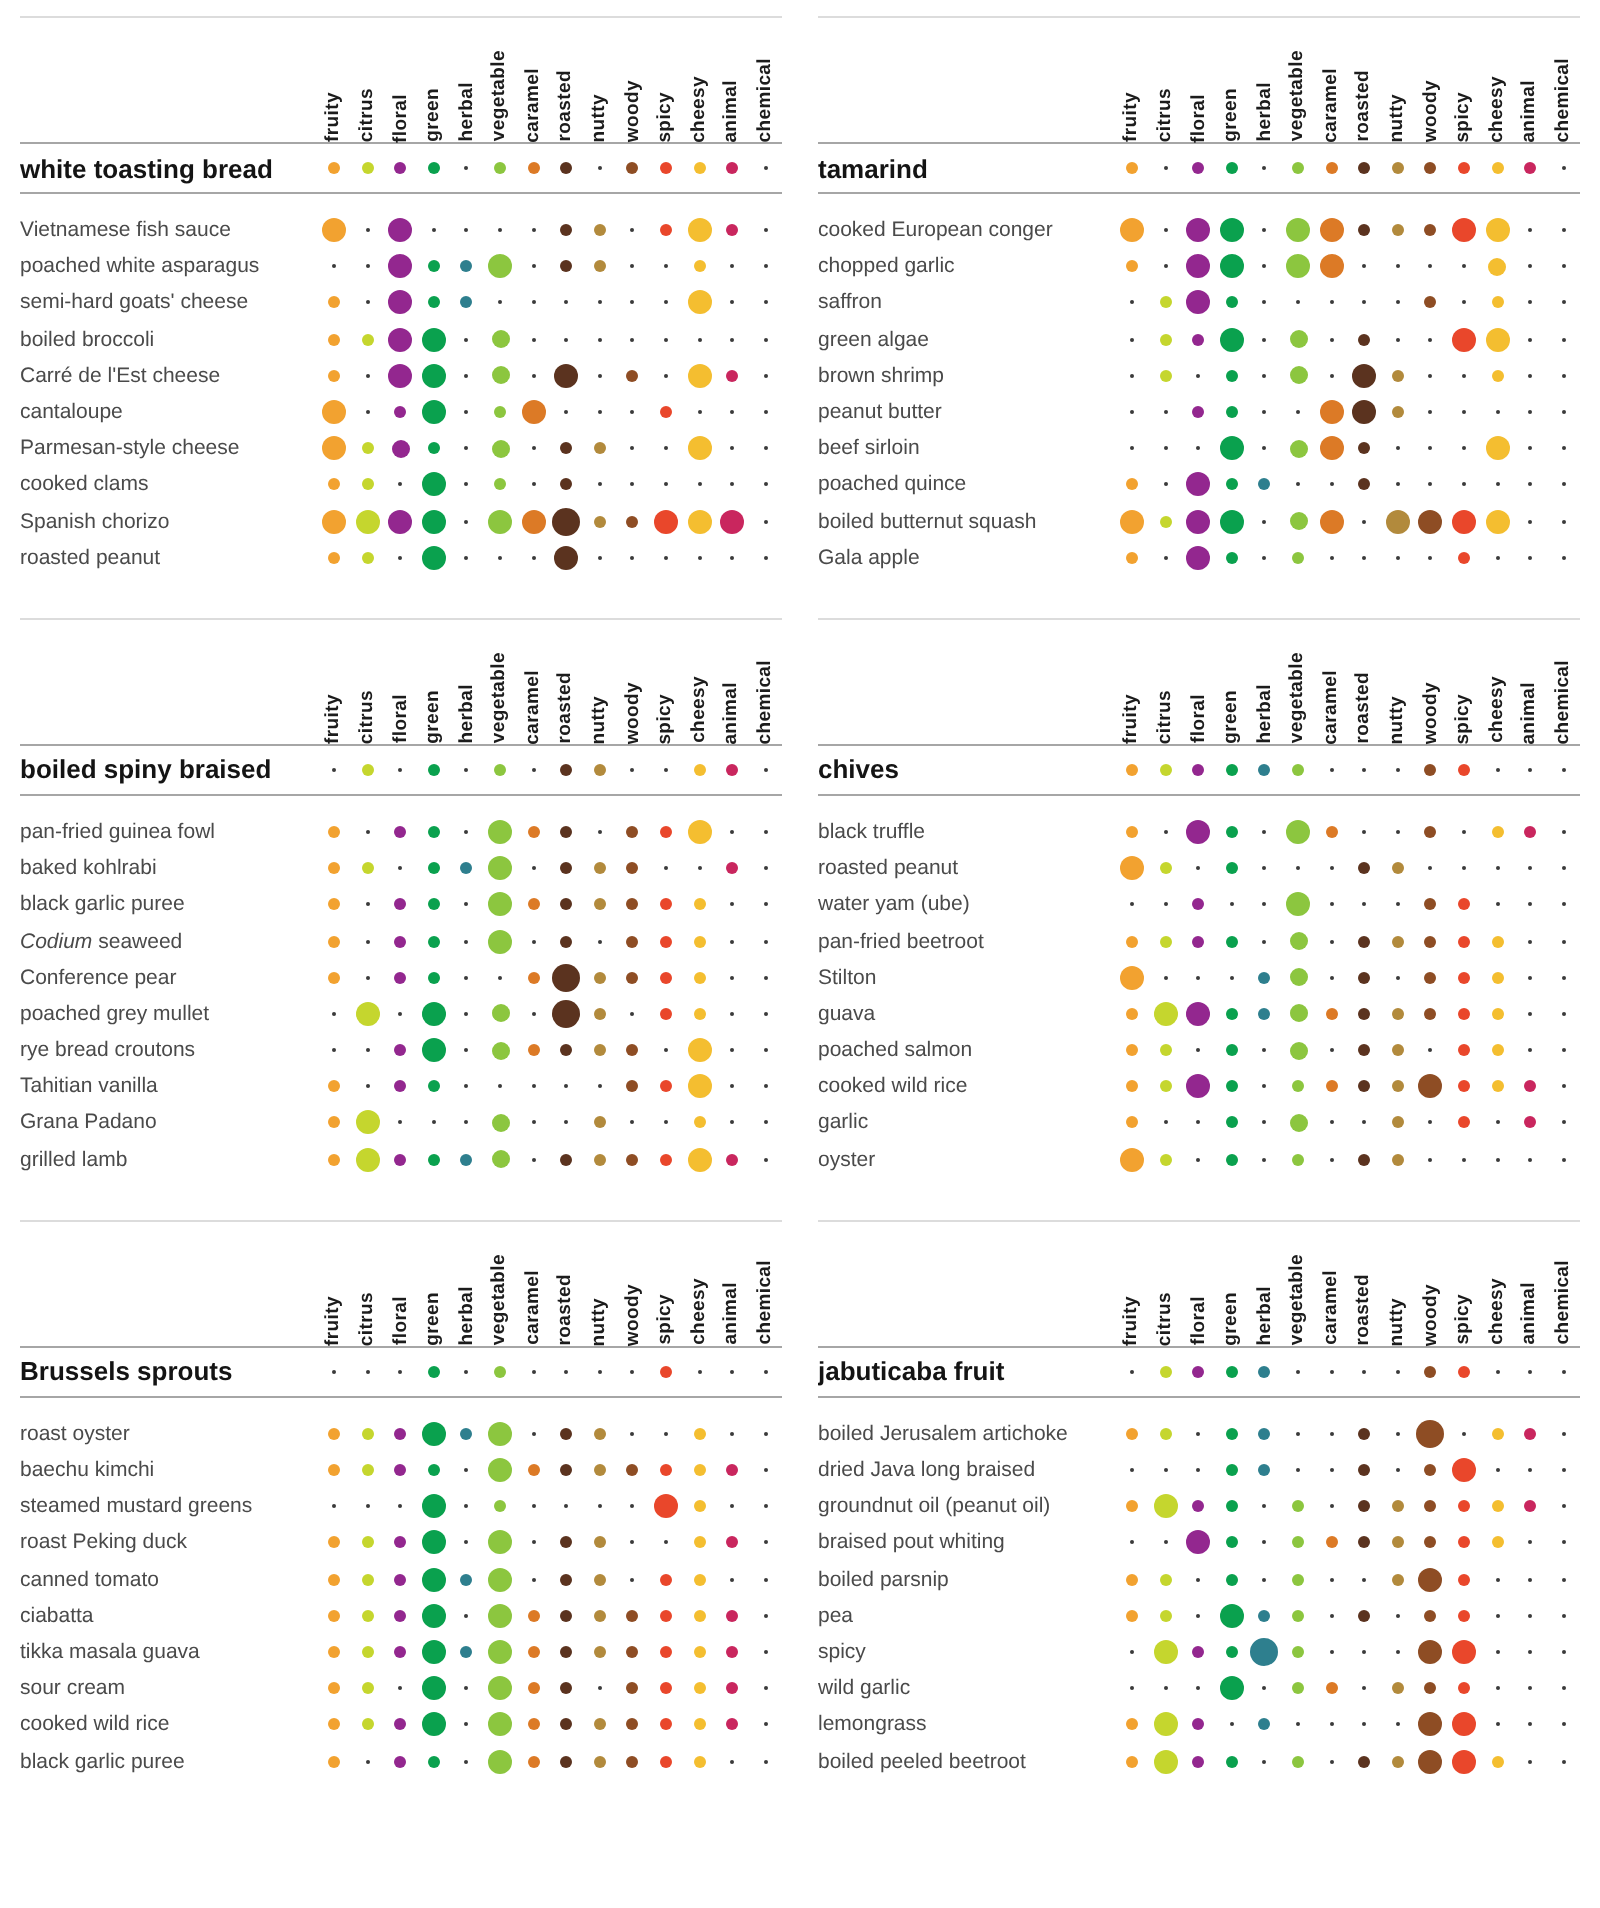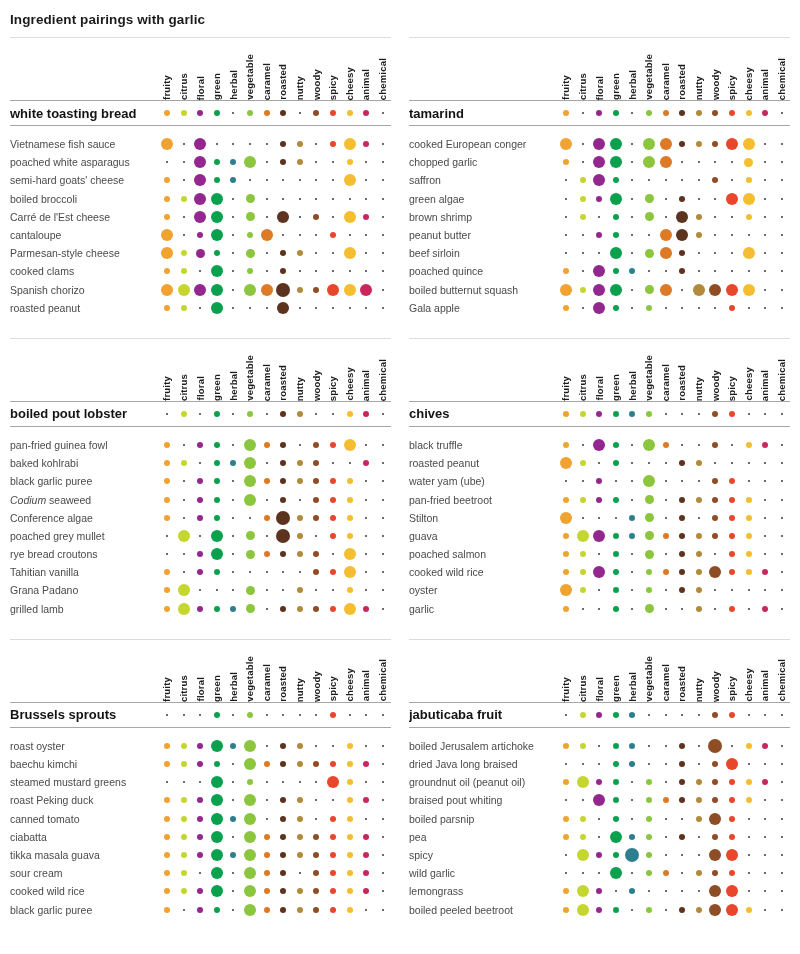--- a/index.html
+++ b/index.html
@@ -41,21 +41,20 @@
     width:149px;font-size:10.5px;color:#4a4a4a;
     white-space:nowrap;overflow:hidden;
   }
   .cell{align-items:center;}
   .dot{border-radius:50%;display:block;flex:none;}
 </style>
 </head>
 <body>
 
 <div class="page">
-  <div class="title">Ingredient pairings with garlic</div>
   <div class="grid" id="panels">
       <section class="panel">
         <div class="colheads">
           <span class="spacer"></span>
           <span class="cell">
             <span class="colhead-label">fruity</span>
           </span>
           <span class="cell">
             <span class="colhead-label">citrus</span>
           </span>
@@ -1178,21 +1177,21 @@
             <span class="colhead-label">cheesy</span>
           </span>
           <span class="cell">
             <span class="colhead-label">animal</span>
           </span>
           <span class="cell">
             <span class="colhead-label">chemical</span>
           </span>
         </div>
         <div class="headrow">
-          <span class="name">boiled pout lobster</span>
+          <span class="name">boiled spiny braised</span>
           <span class="cell">
             <span class="dot" style="width: 2px; height: 2px; background: rgb(58, 58, 58);"></span>
           </span>
           <span class="cell">
             <span class="dot" style="width: 6px; height: 6px; background: rgb(197, 214, 46);"></span>
           </span>
           <span class="cell">
             <span class="dot" style="width: 2px; height: 2px; background: rgb(58, 58, 58);"></span>
           </span>
           <span class="cell">
@@ -1404,21 +1403,21 @@
               <span class="dot" style="width: 6px; height: 6px; background: rgb(244, 190, 48);"></span>
             </span>
             <span class="cell">
               <span class="dot" style="width: 2px; height: 2px; background: rgb(58, 58, 58);"></span>
             </span>
             <span class="cell">
               <span class="dot" style="width: 2px; height: 2px; background: rgb(58, 58, 58);"></span>
             </span>
           </div>
           <div class="row">
-            <span class="label">Conference algae</span>
+            <span class="label">Conference pear</span>
             <span class="cell">
               <span class="dot" style="width: 6px; height: 6px; background: rgb(242, 162, 48);"></span>
             </span>
             <span class="cell">
               <span class="dot" style="width: 2px; height: 2px; background: rgb(58, 58, 58);"></span>
             </span>
             <span class="cell">
               <span class="dot" style="width: 6px; height: 6px; background: rgb(147, 39, 143);"></span>
             </span>
             <span class="cell">
@@ -2128,20 +2127,65 @@
               <span class="dot" style="width: 6px; height: 6px; background: rgb(244, 190, 48);"></span>
             </span>
             <span class="cell">
               <span class="dot" style="width: 6px; height: 6px; background: rgb(201, 38, 94);"></span>
             </span>
             <span class="cell">
               <span class="dot" style="width: 2px; height: 2px; background: rgb(58, 58, 58);"></span>
             </span>
           </div>
           <div class="row">
+            <span class="label">garlic</span>
+            <span class="cell">
+              <span class="dot" style="width: 6px; height: 6px; background: rgb(242, 162, 48);"></span>
+            </span>
+            <span class="cell">
+              <span class="dot" style="width: 2px; height: 2px; background: rgb(58, 58, 58);"></span>
+            </span>
+            <span class="cell">
+              <span class="dot" style="width: 2px; height: 2px; background: rgb(58, 58, 58);"></span>
+            </span>
+            <span class="cell">
+              <span class="dot" style="width: 6px; height: 6px; background: rgb(10, 161, 78);"></span>
+            </span>
+            <span class="cell">
+              <span class="dot" style="width: 2px; height: 2px; background: rgb(58, 58, 58);"></span>
+            </span>
+            <span class="cell">
+              <span class="dot" style="width: 9px; height: 9px; background: rgb(140, 198, 63);"></span>
+            </span>
+            <span class="cell">
+              <span class="dot" style="width: 2px; height: 2px; background: rgb(58, 58, 58);"></span>
+            </span>
+            <span class="cell">
+              <span class="dot" style="width: 2px; height: 2px; background: rgb(58, 58, 58);"></span>
+            </span>
+            <span class="cell">
+              <span class="dot" style="width: 6px; height: 6px; background: rgb(178, 138, 60);"></span>
+            </span>
+            <span class="cell">
+              <span class="dot" style="width: 2px; height: 2px; background: rgb(58, 58, 58);"></span>
+            </span>
+            <span class="cell">
+              <span class="dot" style="width: 6px; height: 6px; background: rgb(233, 71, 43);"></span>
+            </span>
+            <span class="cell">
+              <span class="dot" style="width: 2px; height: 2px; background: rgb(58, 58, 58);"></span>
+            </span>
+            <span class="cell">
+              <span class="dot" style="width: 6px; height: 6px; background: rgb(201, 38, 94);"></span>
+            </span>
+            <span class="cell">
+              <span class="dot" style="width: 2px; height: 2px; background: rgb(58, 58, 58);"></span>
+            </span>
+          </div>
+          <div class="row">
             <span class="label">oyster</span>
             <span class="cell">
               <span class="dot" style="width: 12px; height: 12px; background: rgb(242, 162, 48);"></span>
             </span>
             <span class="cell">
               <span class="dot" style="width: 6px; height: 6px; background: rgb(197, 214, 46);"></span>
             </span>
             <span class="cell">
               <span class="dot" style="width: 2px; height: 2px; background: rgb(58, 58, 58);"></span>
             </span>
@@ -2167,65 +2211,20 @@
               <span class="dot" style="width: 2px; height: 2px; background: rgb(58, 58, 58);"></span>
             </span>
             <span class="cell">
               <span class="dot" style="width: 2px; height: 2px; background: rgb(58, 58, 58);"></span>
             </span>
             <span class="cell">
               <span class="dot" style="width: 2px; height: 2px; background: rgb(58, 58, 58);"></span>
             </span>
             <span class="cell">
               <span class="dot" style="width: 2px; height: 2px; background: rgb(58, 58, 58);"></span>
-            </span>
-            <span class="cell">
-              <span class="dot" style="width: 2px; height: 2px; background: rgb(58, 58, 58);"></span>
-            </span>
-          </div>
-          <div class="row">
-            <span class="label">garlic</span>
-            <span class="cell">
-              <span class="dot" style="width: 6px; height: 6px; background: rgb(242, 162, 48);"></span>
-            </span>
-            <span class="cell">
-              <span class="dot" style="width: 2px; height: 2px; background: rgb(58, 58, 58);"></span>
-            </span>
-            <span class="cell">
-              <span class="dot" style="width: 2px; height: 2px; background: rgb(58, 58, 58);"></span>
-            </span>
-            <span class="cell">
-              <span class="dot" style="width: 6px; height: 6px; background: rgb(10, 161, 78);"></span>
-            </span>
-            <span class="cell">
-              <span class="dot" style="width: 2px; height: 2px; background: rgb(58, 58, 58);"></span>
-            </span>
-            <span class="cell">
-              <span class="dot" style="width: 9px; height: 9px; background: rgb(140, 198, 63);"></span>
-            </span>
-            <span class="cell">
-              <span class="dot" style="width: 2px; height: 2px; background: rgb(58, 58, 58);"></span>
-            </span>
-            <span class="cell">
-              <span class="dot" style="width: 2px; height: 2px; background: rgb(58, 58, 58);"></span>
-            </span>
-            <span class="cell">
-              <span class="dot" style="width: 6px; height: 6px; background: rgb(178, 138, 60);"></span>
-            </span>
-            <span class="cell">
-              <span class="dot" style="width: 2px; height: 2px; background: rgb(58, 58, 58);"></span>
-            </span>
-            <span class="cell">
-              <span class="dot" style="width: 6px; height: 6px; background: rgb(233, 71, 43);"></span>
-            </span>
-            <span class="cell">
-              <span class="dot" style="width: 2px; height: 2px; background: rgb(58, 58, 58);"></span>
-            </span>
-            <span class="cell">
-              <span class="dot" style="width: 6px; height: 6px; background: rgb(201, 38, 94);"></span>
             </span>
             <span class="cell">
               <span class="dot" style="width: 2px; height: 2px; background: rgb(58, 58, 58);"></span>
             </span>
           </div>
         </div>
       </section>
       <section class="panel">
         <div class="colheads">
           <span class="spacer"></span>

